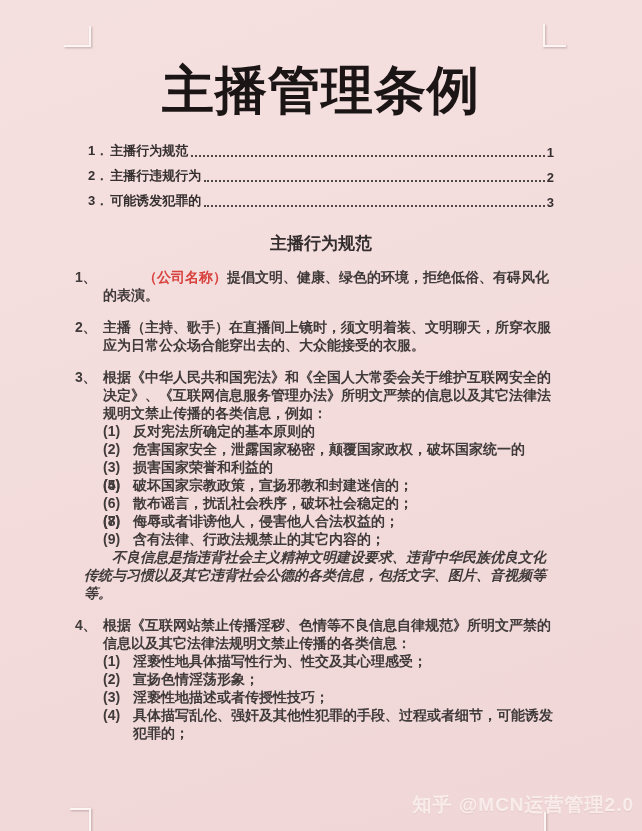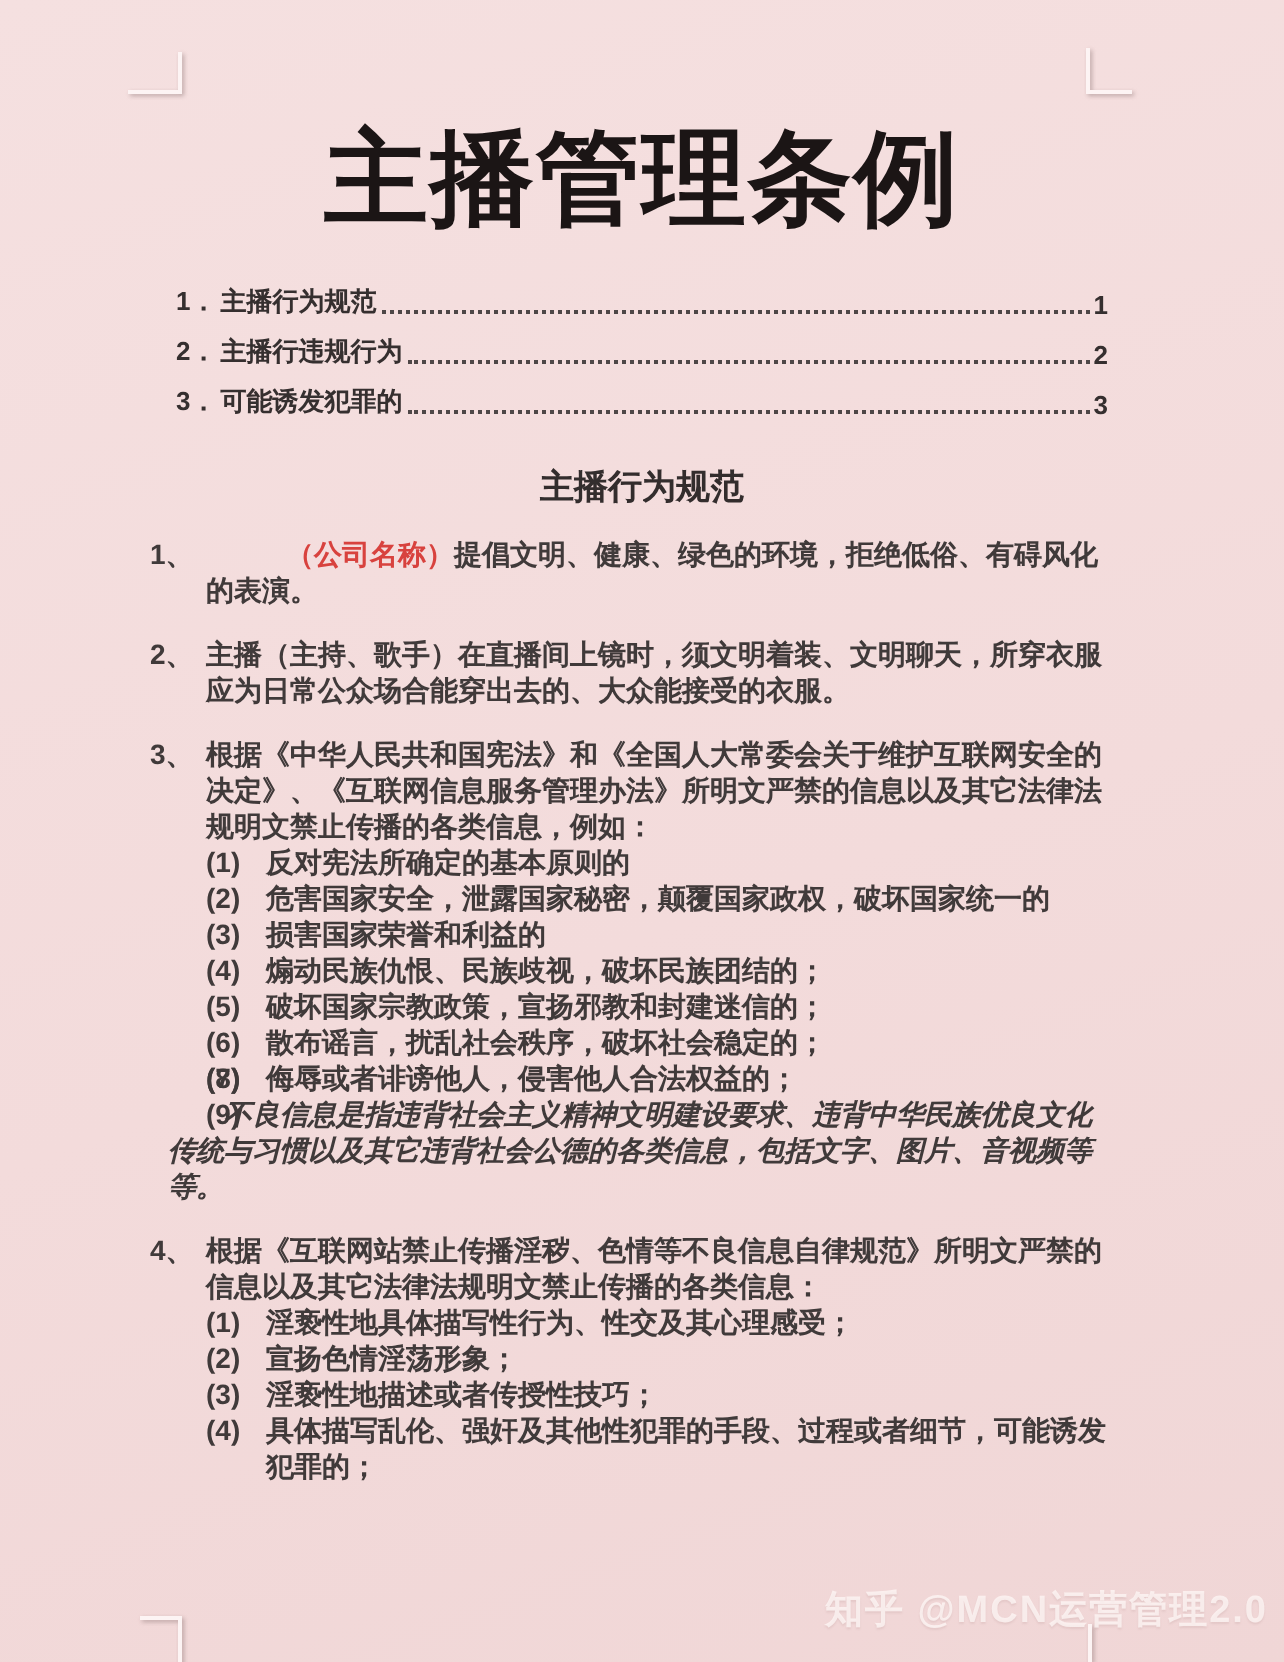--- a/index.html
+++ b/index.html
@@ -121,36 +121,36 @@
         <div class="sub">
           <span class="num">(1)</span><span>反对宪法所确定的基本原则的</span>
         </div>
         <div class="sub">
           <span class="num">(2)</span><span>危害国家安全，泄露国家秘密，颠覆国家政权，破坏国家统一的</span>
         </div>
         <div class="sub">
           <span class="num">(3)</span><span>损害国家荣誉和利益的</span>
         </div>
         <div class="sub">
-          <span class="num">(4)</span><span>煽动民族仇恨、民族歧视，破坏民族团结的；</span>
+          <span class="num">(4)</span>
         </div>
         <div class="sub">
           <span class="num">(5)</span><span>破坏国家宗教政策，宣扬邪教和封建迷信的；</span>
         </div>
         <div class="sub">
           <span class="num">(6)</span><span>散布谣言，扰乱社会秩序，破坏社会稳定的；</span>
         </div>
         <div class="sub">
           <span class="num">(7)</span>
         </div>
         <div class="sub">
           <span class="num">(8)</span><span>侮辱或者诽谤他人，侵害他人合法权益的；</span>
         </div>
         <div class="sub">
-          <span class="num">(9)</span>
+          <span class="num">(9)</span><span>含有法律、行政法规禁止的其它内容的；</span>
         </div>
       </div>
       <div class="note">不良信息是指违背社会主义精神文明建设要求、违背中华民族优良文化传统与习惯以及其它违背社会公德的各类信息，包括文字、图片、音视频等等。</div>
     </div>
 
     <div class="item">
       <span class="num">4、</span><span>根据《互联网站禁止传播淫秽、色情等不良信息自律规范》所明文严禁的信息以及其它法律法规明文禁止传播的各类信息：</span>
       <div class="subs">
         <div class="sub">
           <span class="num">(1)</span><span>淫亵性地具体描写性行为、性交及其心理感受；</span>

